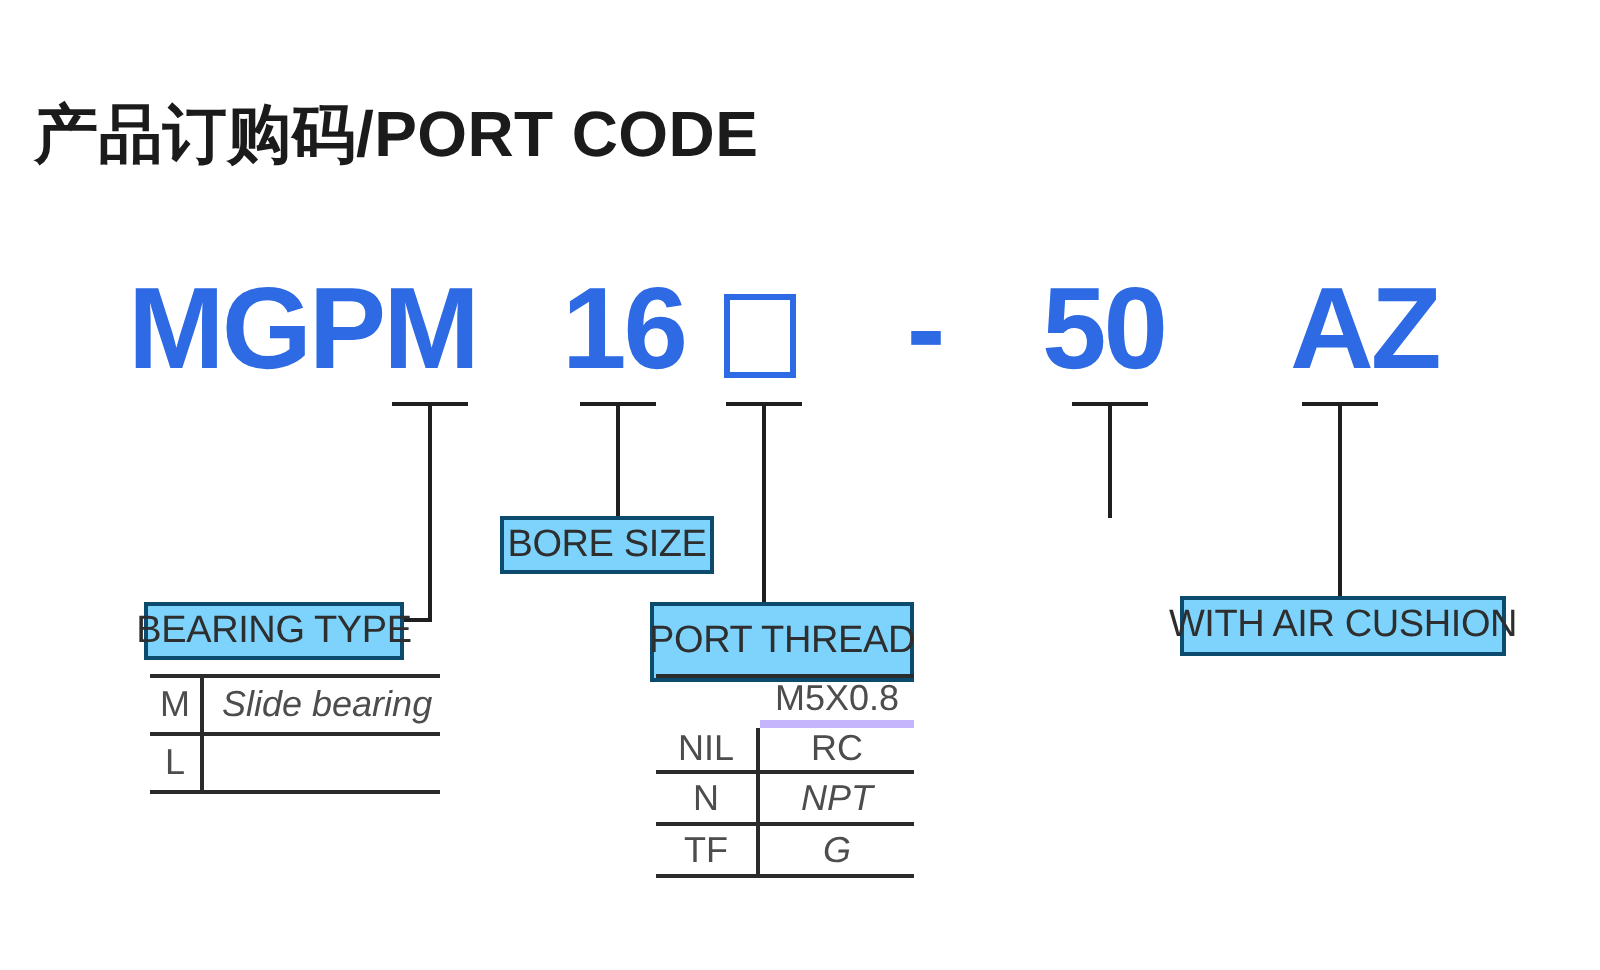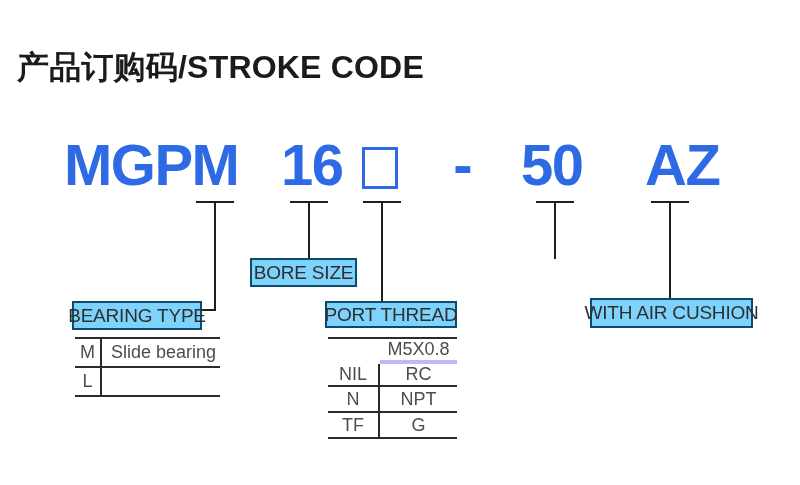--- a/index.html
+++ b/index.html
@@ -39,50 +39,50 @@
   .v5 { left:669px; height:98px; }
   .jog1 { position:absolute; left:202px; top:309px; width:14px; height:2px; background:#1f1f1f; }
   
   .callout {
     position:absolute; border:2px solid #0c4a6e; background:#7dd3fc;
     display:flex; align-items:center; justify-content:center;
     font-size:19px; color:#2e2e2e; letter-spacing:-0.2px; white-space:nowrap;
   }
   .co-bearing  { left:72px;  top:301px; width:130px; height:29px; }
   .co-bore     { left:250px; top:258px; width:107px; height:29px; }
-  .co-port     { left:325px; top:301px; width:132px; height:27px; }
+  .co-port     { left:325px; top:301px; width:132px; height:40px; }
   .co-stroke   { left:477px; top:258px; width:161px; height:29px; }
   .co-cushion  { left:590px; top:298px; width:163px; height:30px; }
   
   .lut { position:absolute; border-top:2px solid #2b2b2b; font-size:18px; color:#4d4d4d; }
   .lut-row { display:flex; border-bottom:2px solid #2b2b2b; align-items:stretch; }
   .lut-code {
     display:flex; align-items:center; justify-content:center;
     border-right:2px solid #2b2b2b; flex:none;
   }
-  .lut-desc { display:flex; align-items:center; flex:1; }
+  .lut-desc { display:flex; align-items:center; flex:1;font-style:italic; }
   .bearing-table { left:75px; top:337px; width:145px; }
   .bearing-table .lut-row { height:29px; }
   .bearing-table .lut-code { width:27px; }
   .bearing-table .lut-desc { padding-left:9px; }
   .port-table { left:328px; top:337px; width:129px; }
   .port-table .lut-code { width:52px; }
   .port-table .lut-desc { justify-content:center; }
   .pt-merged { height:48px;align-items:flex-end; }
   .pt-merged .sub-col { display:flex; flex-direction:column; flex:1; }
   .pt-merged .sub-row { flex:1; display:flex; align-items:center; justify-content:center; }
   .pt-merged .sub-row:first-child { border-bottom:4px solid #c4b5fd; }
   .pt-row { height:26px; }
 </style>
 </head>
 <body>
 
 <div class="stage">
 
-  <div class="page-title">产品订购码/STROKE CODE</div>
+  <div class="page-title">产品订购码/PORT CODE</div>
 
   <div class="code-seg seg-prefix">MGPM</div>
   <div class="code-seg seg-bore">16</div>
   <div class="code-box"></div>
   <div class="code-seg seg-dash">-</div>
   <div class="code-seg seg-stroke">50</div>
   <div class="code-seg seg-suffix">AZ</div>
 
   <div class="tick t1"></div>
   <div class="tick t2"></div>

